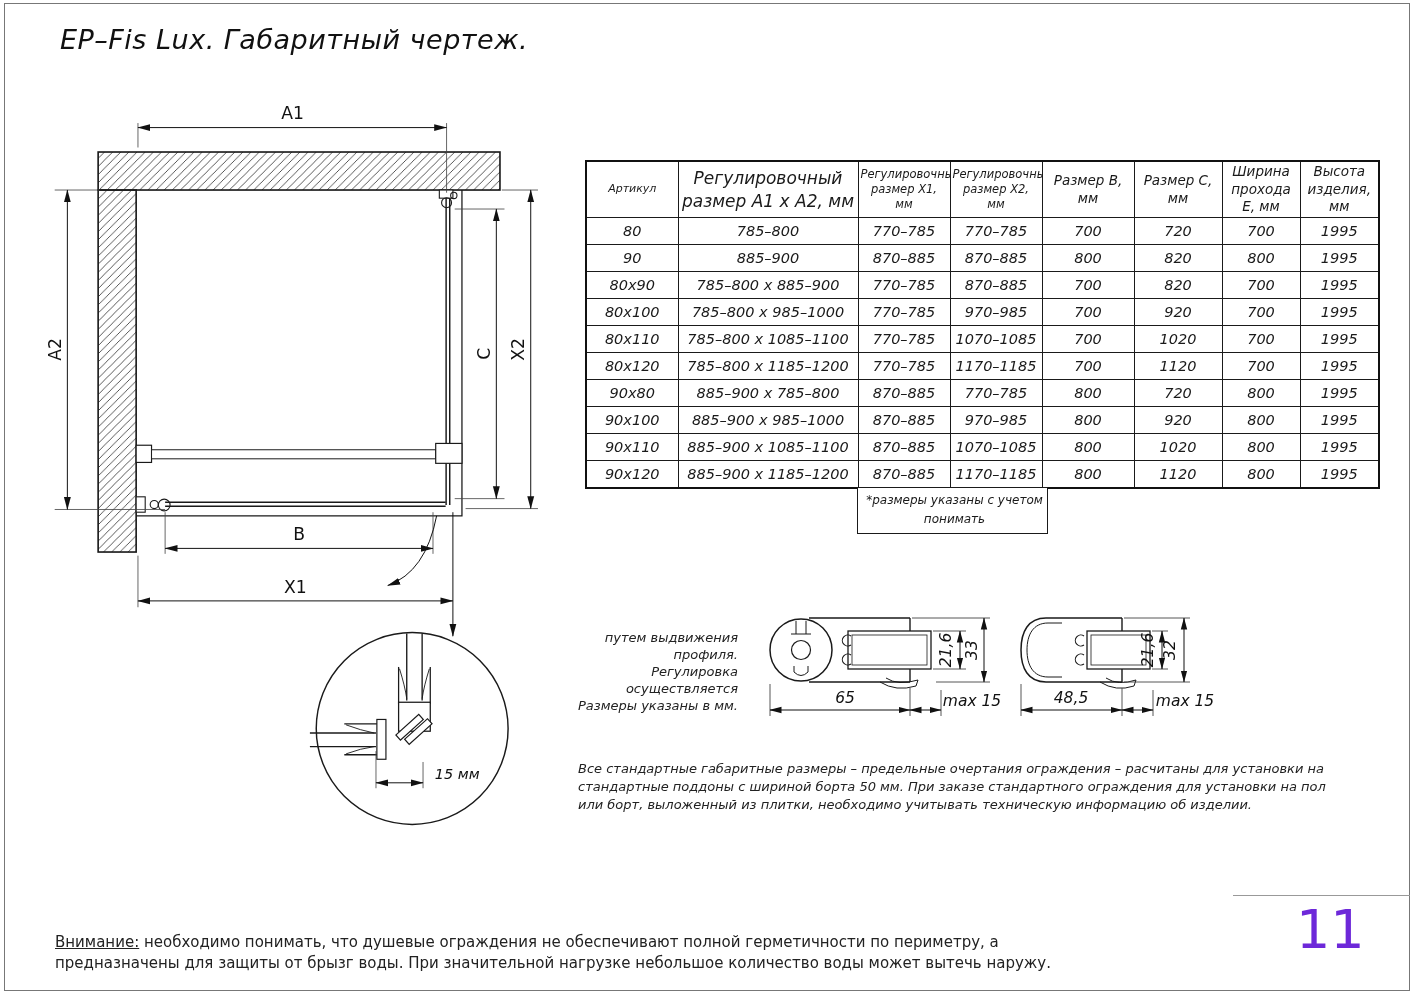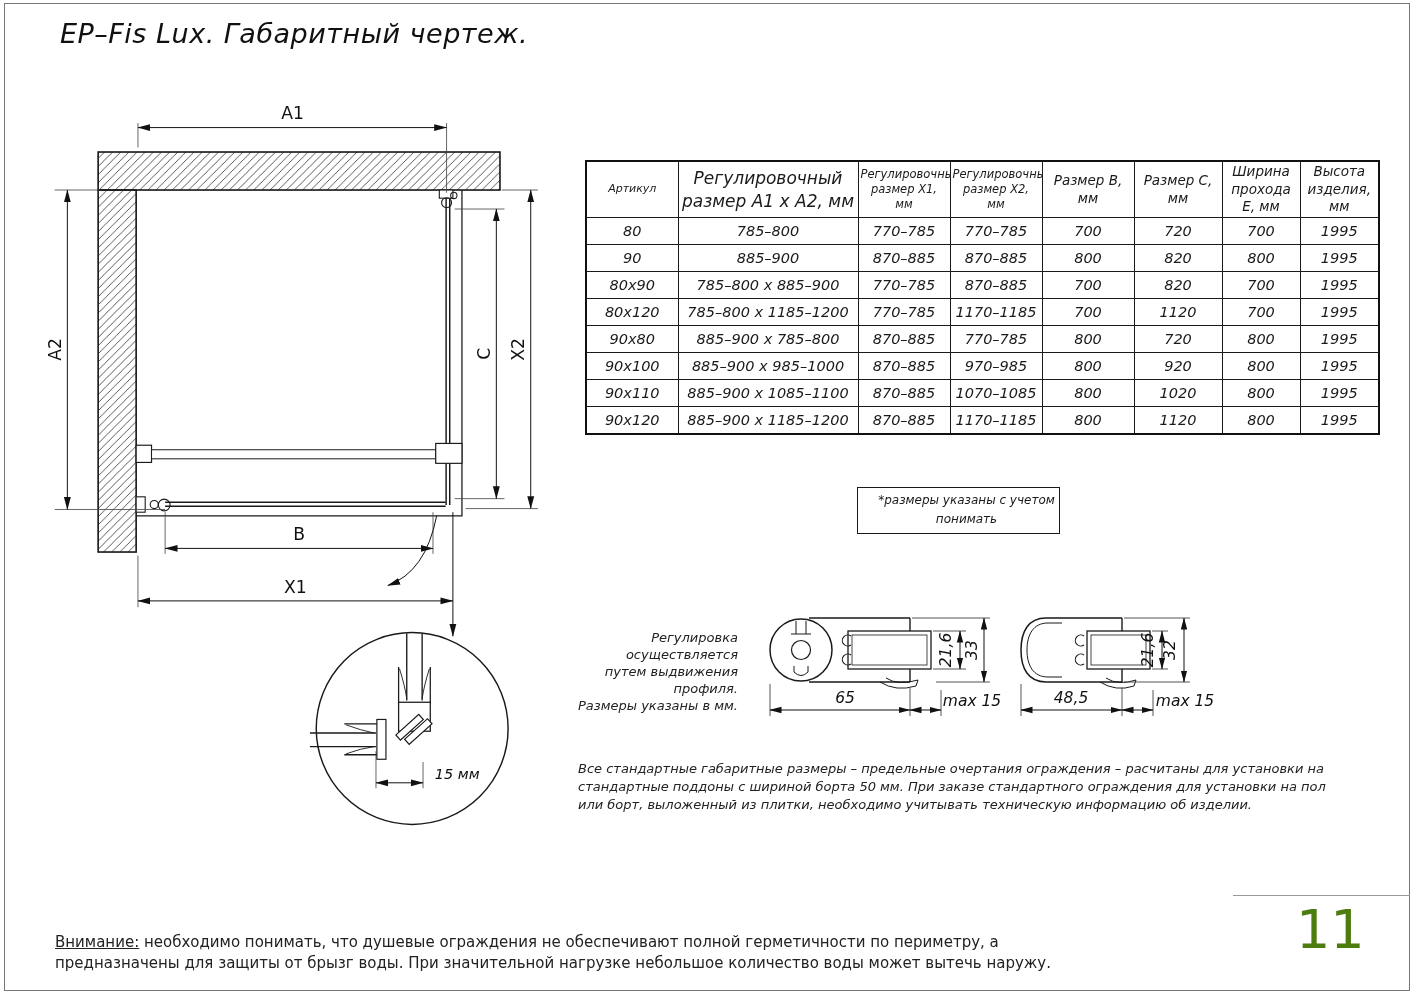--- a/index.html
+++ b/index.html
@@ -3,51 +3,51 @@
 <meta charset="utf-8">
 <style>
   html,body{margin:0;padding:0;background:#e8e8e8;}
   #page{
     position:relative; width:1415px; height:1000px; background:#ffffff;
     font-family:"DejaVu Sans", sans-serif; color:#1a1a1a; overflow:hidden;
     margin:0 auto;
   }
   .frame{position:absolute; left:4px; top:3px; right:5px; bottom:9px;
          border:1px solid #777; pointer-events:none;}
-  .title{position:absolute; left:60px; top:18px; font-size:27px;
+  .title{position:absolute; left:60px; top:24px; font-size:27px;
          font-style:italic; letter-spacing:0.5px; color:#111;}
   
   .spec-table-wrap{position:absolute; left:585px; top:160px;}
   table.spec{border-collapse:collapse; table-layout:fixed; width:793px;
              border:2px solid #111; font-style:italic;}
   table.spec th, table.spec td{border:1px solid #1a1a1a; text-align:center;
              vertical-align:middle; padding:0 2px; overflow:hidden;}
   table.spec th{font-weight:normal; height:55px; font-size:13.5px; line-height:1.3;}
   table.spec th.c0{font-size:11px;}
   table.spec th.c1{font-size:17px;}
   table.spec th.small{font-size:11.5px;}
   table.spec td{height:26px; font-size:14.5px; white-space:nowrap;}
   .footnote-box{position:absolute; left:857px; top:487px; width:181px;
       border:1.5px solid #1a1a1a; border-top:1px solid #1a1a1a;
       font-style:italic; font-size:12px; text-align:center; line-height:1.6;
-      padding:3px 2px 4px 18px; background:#fff;}
+      padding:3px 2px 4px 6px; background:#fff;}
   .footnote-box span{display:block;}
   
   .profile-note{position:absolute; left:570px; top:630px; width:168px;
       text-align:right; font-style:italic; font-size:13px; line-height:1.3; color:#222;}
   .profile-note span{display:block;}
   
   .main-paragraph{position:absolute; left:578px; top:760px; width:762px;
       font-style:italic; font-size:13px; line-height:1.37; color:#222;}
   
   .warning{position:absolute; left:55px; top:932px; width:1048px;
       font-size:15px; line-height:1.4; color:#222;}
   .warning .wlabel{text-decoration:underline;}
   
-  .pageno{position:absolute; left:1296px; top:898px; font-size:54px; color:#4d7c0f;}
+  .pageno{position:absolute; left:1296px; top:898px; font-size:54px; color:#6d28d9;}
   .pageno-rule{position:absolute; left:1233px; top:895px; width:177px; height:0;
       border-top:1px solid #999;}
   
   svg{position:absolute;}
   svg text{font-family:"DejaVu Sans", sans-serif; fill:#111;}
   .lbl{font-size:19px;}
   .lbli{font-size:15.5px; font-style:italic;}
   .lbld{font-size:16px; font-style:italic;}
 </style>
 </head>
@@ -241,20 +241,40 @@
             <td>80x90</td>
             <td>785–800 x 885–900</td>
             <td>770–785</td>
             <td>870–885</td>
             <td>700</td>
             <td>820</td>
             <td>700</td>
             <td>1995</td>
           </tr>
           <tr>
+            <td>80x100</td>
+            <td>785–800 x 985–1000</td>
+            <td>770–785</td>
+            <td>970–985</td>
+            <td>700</td>
+            <td>920</td>
+            <td>700</td>
+            <td>1995</td>
+          </tr>
+          <tr>
+            <td>80x110</td>
+            <td>785–800 x 1085–1100</td>
+            <td>770–785</td>
+            <td>1070–1085</td>
+            <td>700</td>
+            <td>1020</td>
+            <td>700</td>
+            <td>1995</td>
+          </tr>
+          <tr>
             <td>80x120</td>
             <td>785–800 x 1185–1200</td>
             <td>770–785</td>
             <td>1170–1185</td>
             <td>700</td>
             <td>1120</td>
             <td>700</td>
             <td>1995</td>
           </tr>
           <tr>
@@ -299,22 +319,22 @@
           </tr>
         </tbody>
     </table>
   </div>
   <div class="footnote-box">
     <span>*размеры указаны с учетом</span>
     <span>понимать</span>
   </div>
 
   <div class="profile-note">
+    <span>путем выдвижения профиля.</span>
     <span>Регулировка осуществляется</span>
-    <span>путем выдвижения профиля.</span>
     <span>Размеры указаны в мм.</span>
   </div>
 
   <svg style="left:755px; top:592px;" width="505" height="138" viewBox="755 592 505 138">
     <defs>
       <marker id="arr2" viewBox="0 0 12 8" refX="11.5" refY="4" markerWidth="12" markerHeight="8" orient="auto-start-reverse">
         <path d="M0,0.8 L12,4 L0,7.2 Z" fill="#111"></path>
       </marker>
     </defs>
 

